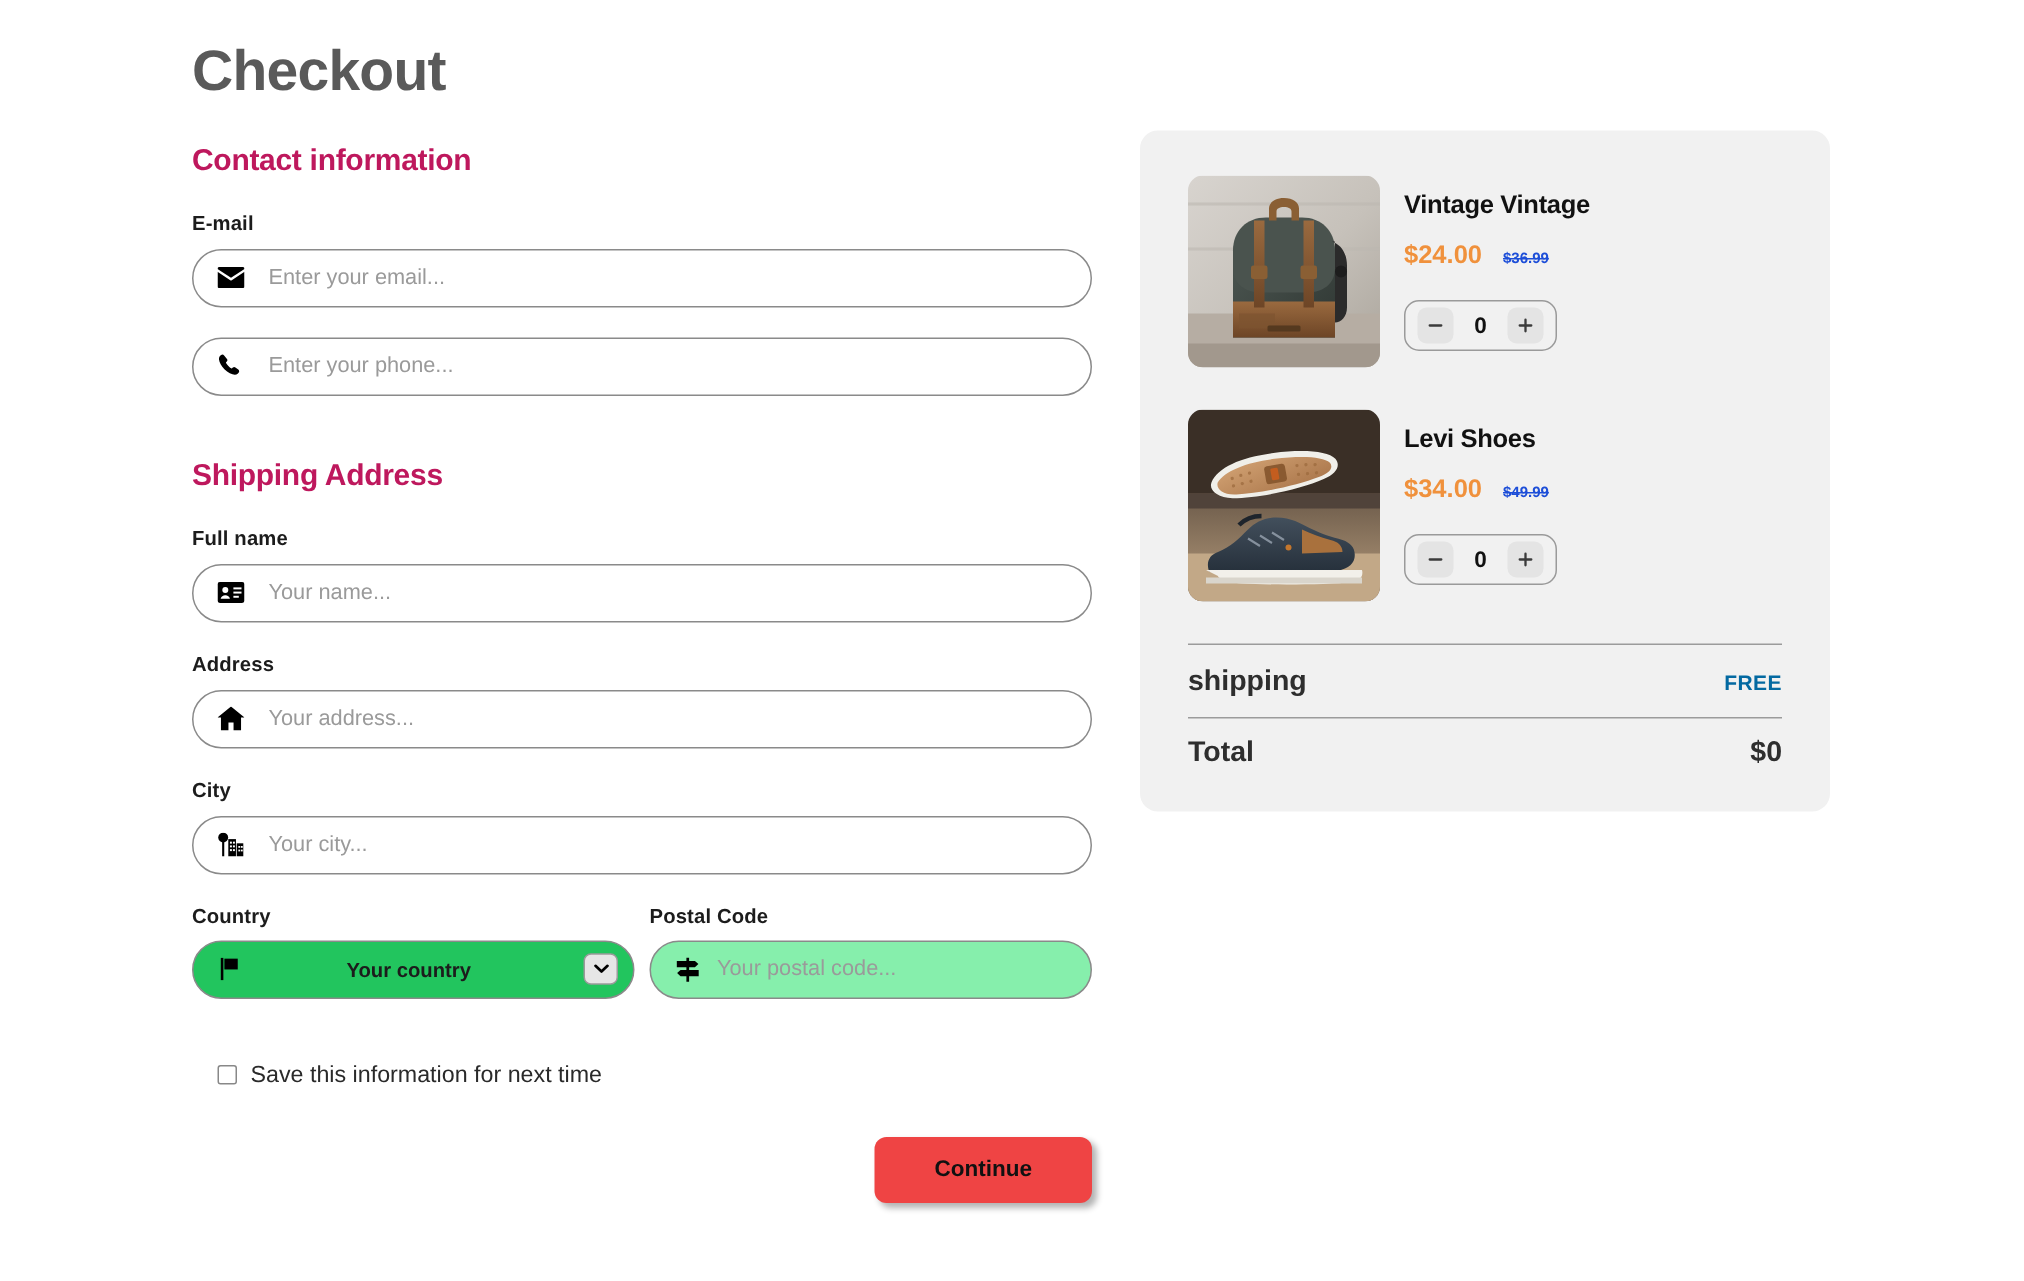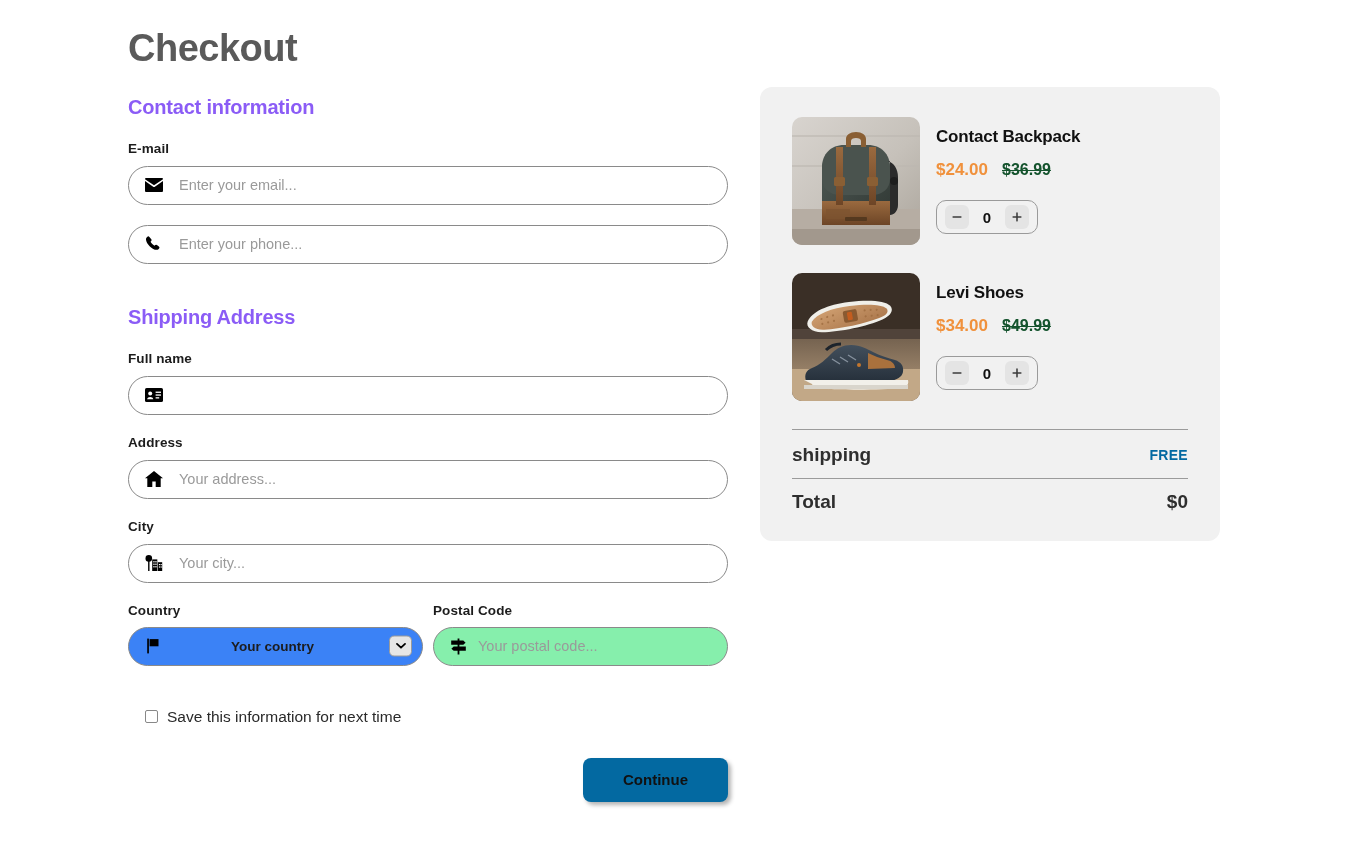--- a/index.html
+++ b/index.html
@@ -36,21 +36,21 @@
     font-weight: bold;
     color: #5a5a5a;
     letter-spacing: -0.5px;
     margin: 0 0 26px 0;
     line-height: 1.1;
   }
 
   .section-title {
     font-size: 20px;
     font-weight: bold;
-    color: #8b5cf6;
+    color: #be185d;
     margin: 0 0 22px 0;
     letter-spacing: -0.2px;
   }
 
   .section-title.shipping { margin-top: 42px; }
 
   .field { margin-bottom: 20px; }
 
   .field-label {
     display: block;
@@ -109,21 +109,21 @@
   .col-postal .field-label { margin-bottom: 9px; }
 
   .select-pill {
     position: relative;
     display: flex;
     align-items: center;
     height: 39px;
     width: 295px;
     border: 1px solid #8a8a8a;
     border-radius: 20px;
-    background: #3b82f6;
+    background: #22c55e;
     padding: 0 14px;
   }
   .select-pill .ico {
     width: 22px; min-width: 22px;
     display:flex; align-items:center; justify-content:center;
     color:#000;
     margin-right: 6px;
   }
   .select-text {
     flex: 1;
@@ -195,21 +195,21 @@
   
   .continue-wrap {
     display: flex;
     justify-content: flex-end;
     width: 600px;
     margin-top: 32px;
   }
   .continue-btn {
     width: 145px;
     height: 44px;
-    background: #0369a1;
+    background: #ef4444;
     color: #111111;
     border: none;
     border-radius: 8px;
     font-family: "Liberation Sans", sans-serif;
     font-size: 15px;
     font-weight: bold;
     cursor: pointer;
     box-shadow: 3px 3px 4px rgba(0,0,0,0.30);
   }
 
@@ -257,23 +257,23 @@
     align-items: baseline;
     gap: 14px;
     margin-bottom: 20px;
   }
   .price-now {
     font-size: 17px;
     font-weight: bold;
     color: #f0913c;
   }
   .price-old {
-    font-size: 16px;
-    font-weight: bold;
-    color: #14532d;
+    font-size: 10px;
+    font-weight: bold;
+    color: #1d4ed8;
     text-decoration: line-through;
   }
 
   .stepper {
     display: inline-flex;
     align-items: center;
     border: 1px solid #9a9a9a;
     border-radius: 10px;
     background: transparent;
     padding: 4px 8px;
@@ -377,20 +377,21 @@
         <span class="ico">
           <svg width="18" height="14" viewBox="0 0 18 14" fill="currentColor">
             <rect x="0" y="0" width="18" height="14" rx="1.6"></rect>
             <circle cx="5.2" cy="5.4" r="2" fill="#fff"></circle>
             <path d="M2.1 11.2c.3-1.5 1.6-2.3 3.1-2.3s2.8.8 3.1 2.3H2.1z" fill="#fff"></path>
             <rect x="10.6" y="3.6" width="5.4" height="1.3" fill="#fff"></rect>
             <rect x="10.6" y="6.4" width="5.4" height="1.3" fill="#fff"></rect>
             <rect x="10.6" y="9.2" width="3.6" height="1.3" fill="#fff"></rect>
           </svg>
         </span>
+        <input type="text" placeholder="Your name..." style="">
       </div>
     </div>
 
     <div class="field">
       <label class="field-label">Address</label>
       <div class="input-pill">
         <span class="ico">
           <svg width="18" height="16" viewBox="0 0 18 16" fill="currentColor">
             <path d="M9 0 0 7.3h2.3V16h5V10.6h3.4V16h5V7.3H18L9 0z"></path>
           </svg>
@@ -506,21 +507,21 @@
           <rect x="77" y="30" width="7" height="58" fill="url(#leath)"></rect>
           <rect x="42" y="60" width="11" height="9" rx="1.5" fill="#8a5f34"></rect>
           <rect x="75" y="60" width="11" height="9" rx="1.5" fill="#8a5f34"></rect>
           <path d="M54 22c0-4 4-7 10-7s10 3 10 7v8h-5v-6c0-2-2-3-5-3s-5 1-5 3v6h-5z" fill="#8a5f34"></path>
           <path d="M96 44c6 2 10 8 10 16v28c0 6-4 10-8 10V44z" fill="#2b2b2b"></path>
           <circle cx="102" cy="64" r="4" fill="#1d1d1d"></circle>
           <rect x="53" y="100" width="22" height="4" rx="1" fill="#55391f"></rect>
         </svg>
       </div>
       <div class="prod-info">
-        <div class="prod-name">Contact Backpack</div>
+        <div class="prod-name">Vintage Vintage</div>
         <div class="prod-prices">
           <span class="price-now">$24.00</span>
           <span class="price-old">$36.99</span>
         </div>
         <div class="stepper">
           <button class="step-btn">
             <svg width="14" height="14" viewBox="0 0 14 14" stroke="currentColor" stroke-width="1.8" stroke-linecap="round">
               <path d="M2.5 7h9"></path>
             </svg>
           </button>

